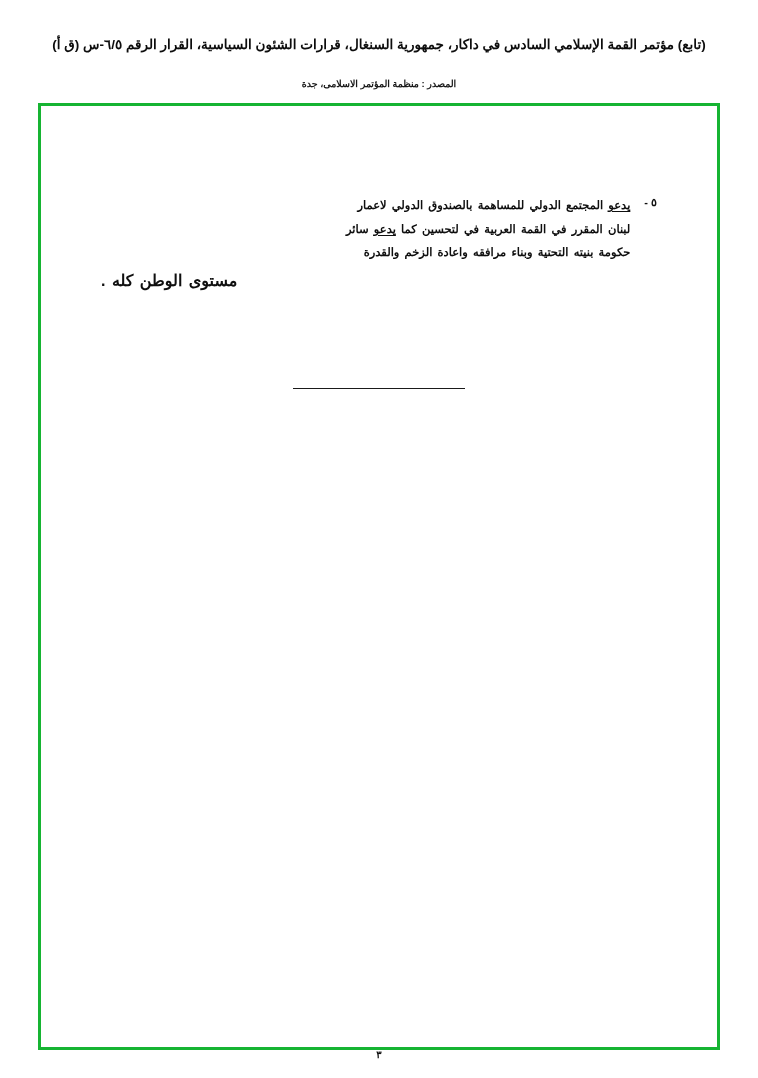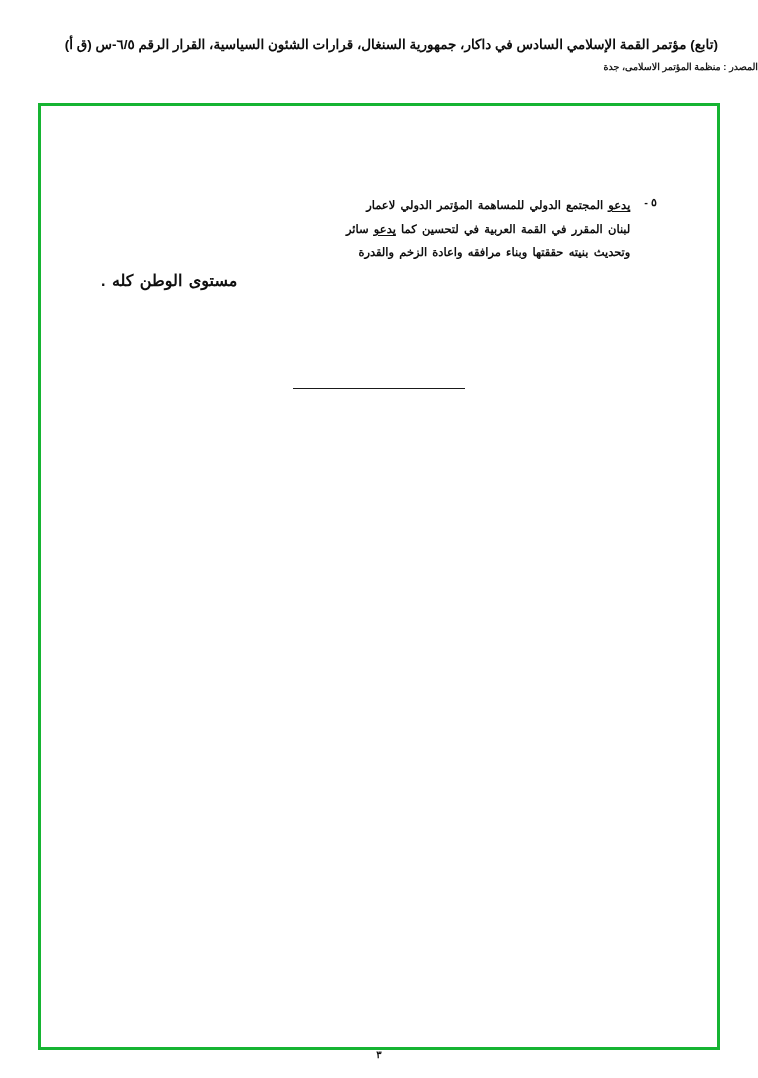--- a/index.html
+++ b/index.html
@@ -21,32 +21,33 @@
     inset: 0;
     background: #ffffff;
   }
 
   
   .header {
     position: absolute;
     top: 36px;
     left: 0;
     right: 0;
+    text-align: center;
   }
   .header-title {
     font-size: 13.5px;
     font-weight: bold;
     color: #0d0d0d;
     direction: rtl;
     letter-spacing: 0px;
     line-height: 1.3;
     padding: 0 40px;
   }
   .header-source {
-    margin-top: 7px;
+    margin-top: 24px;
     font-size: 9.5px;
     font-weight: bold;
     color: #1a1a1a;
     direction: rtl;
   }
 
   
   .frame {
     position: absolute;
     top: 103px;
@@ -149,26 +150,26 @@
 
   <div class="frame">
 
     <div class="content">
 
       <div class="clause">
         <div class="clause-number">٥ -</div>
         <div class="clause-body">
           <div class="clause-text">
             <span class="u">يدعو</span>
-            <span> المجتمع الدولي للمساهمة المؤتمر الدولي لاعمار</span>
+            <span> المجتمع الدولي للمساهمة بالصندوق الدولي لاعمار</span>
           </div>
           <div class="clause-text">
             <span>لبنان المقرر في القمة العربية في لتحسين كما </span><span class="u">يدعو</span><span> سائر</span>
           </div>
-          <div class="clause-text">وتحديث بنيته حققتها وبناء مرافقه واعادة الزخم والقدرة</div>
+          <div class="clause-text">حكومة بنيته التحتية وبناء مرافقه واعادة الزخم والقدرة</div>
           <div class="clause-last-line">مستوى الوطن كله .</div>
         </div>
       </div>
 
       <div class="divider-wrap">
         <span class="divider"></span>
       </div>
 
     </div>
   </div>

